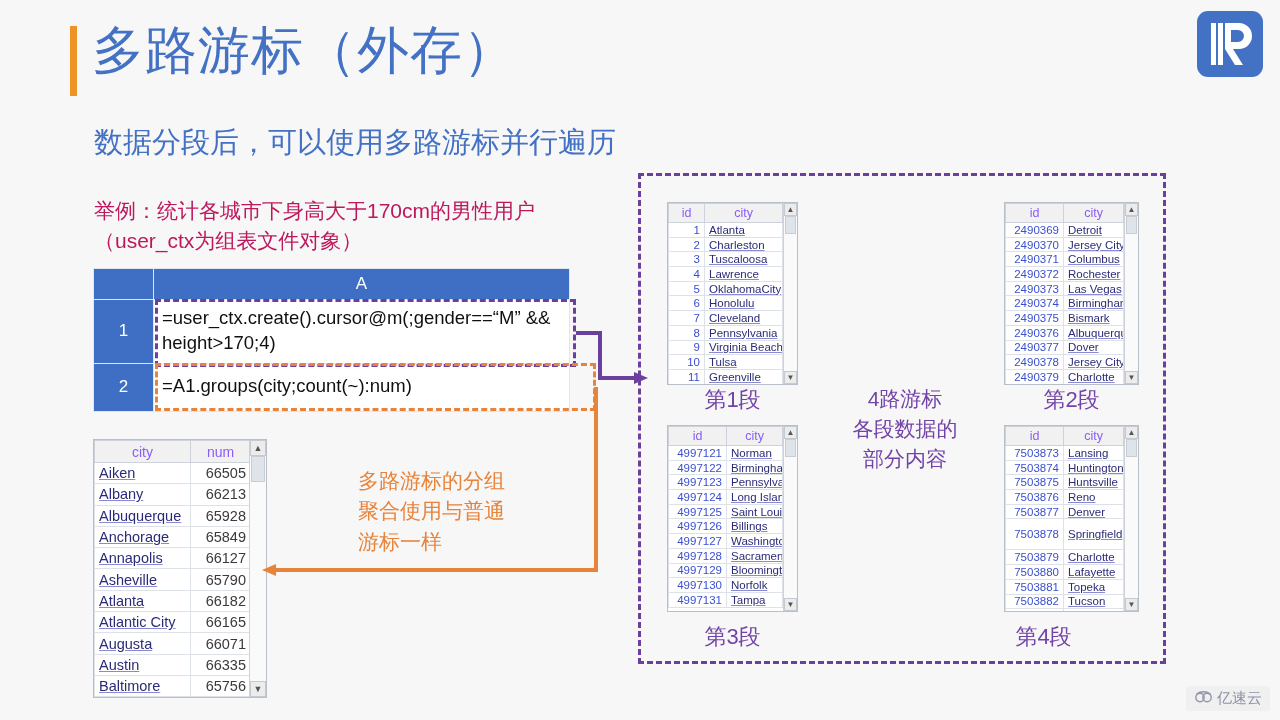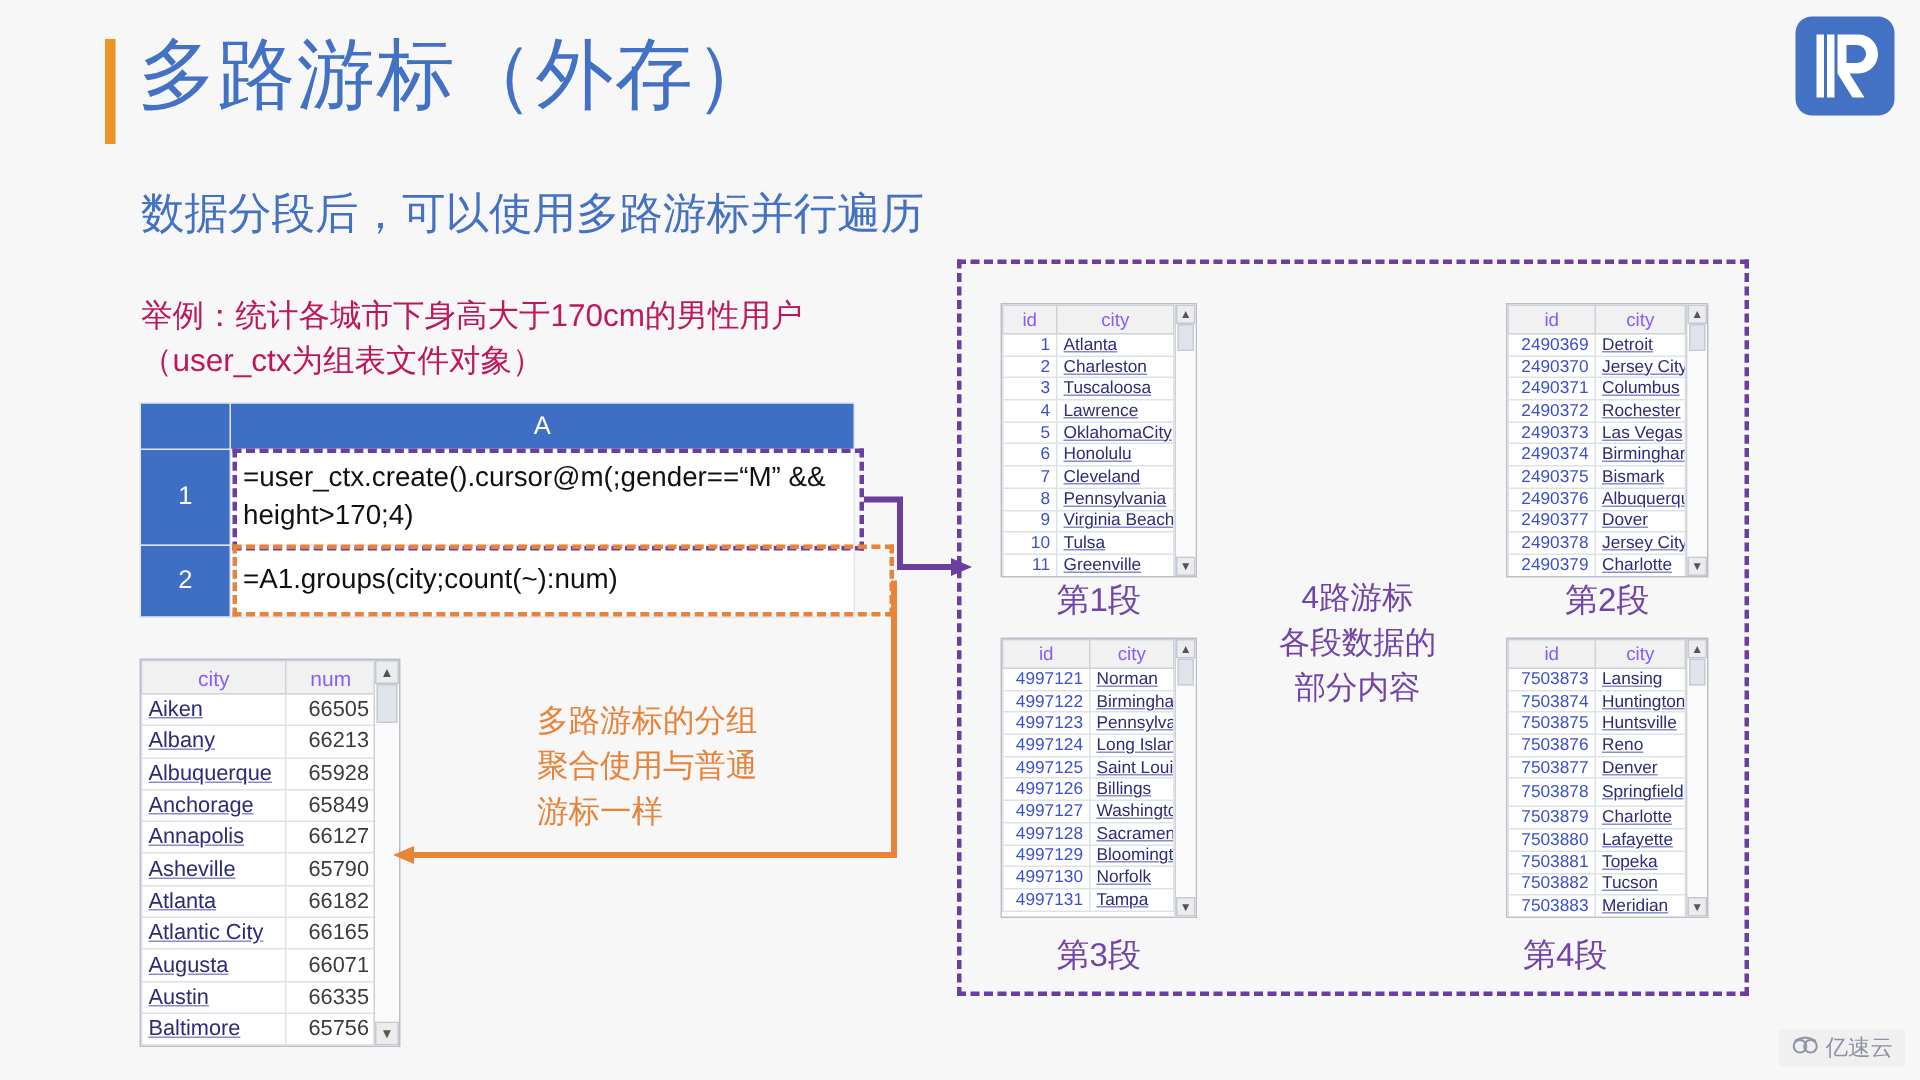--- a/index.html
+++ b/index.html
@@ -479,21 +479,21 @@
           <tr>
             <td class="idval" style="height:14.7px;font-size:11.5px;margin-left:24px;">7503876</td>
             <td class="cityname" style="height:14.7px;font-size:11.5px;">Reno</td>
           </tr>
           <tr>
             <td class="idval" style="height:14.7px;font-size:11.5px;">7503877</td>
             <td class="cityname" style="height:14.7px;font-size:11.5px;">Denver</td>
           </tr>
           <tr>
             <td class="idval" style="height:14.7px;font-size:11.5px;">7503878</td>
-            <td class="cityname" style="height:19px;font-size:11.5px;">Springfield</td>
+            <td class="cityname" style="height:31px;font-size:11.5px;">Springfield</td>
           </tr>
           <tr>
             <td class="idval" style="height:14.7px;font-size:11.5px;">7503879</td>
             <td class="cityname" style="height:14.7px;font-size:11.5px;">Charlotte</td>
           </tr>
           <tr>
             <td class="idval" style="height:14.7px;font-size:11.5px;">7503880</td>
             <td class="cityname" style="height:14.7px;font-size:11.5px;">Lafayette</td>
           </tr>
           <tr>

